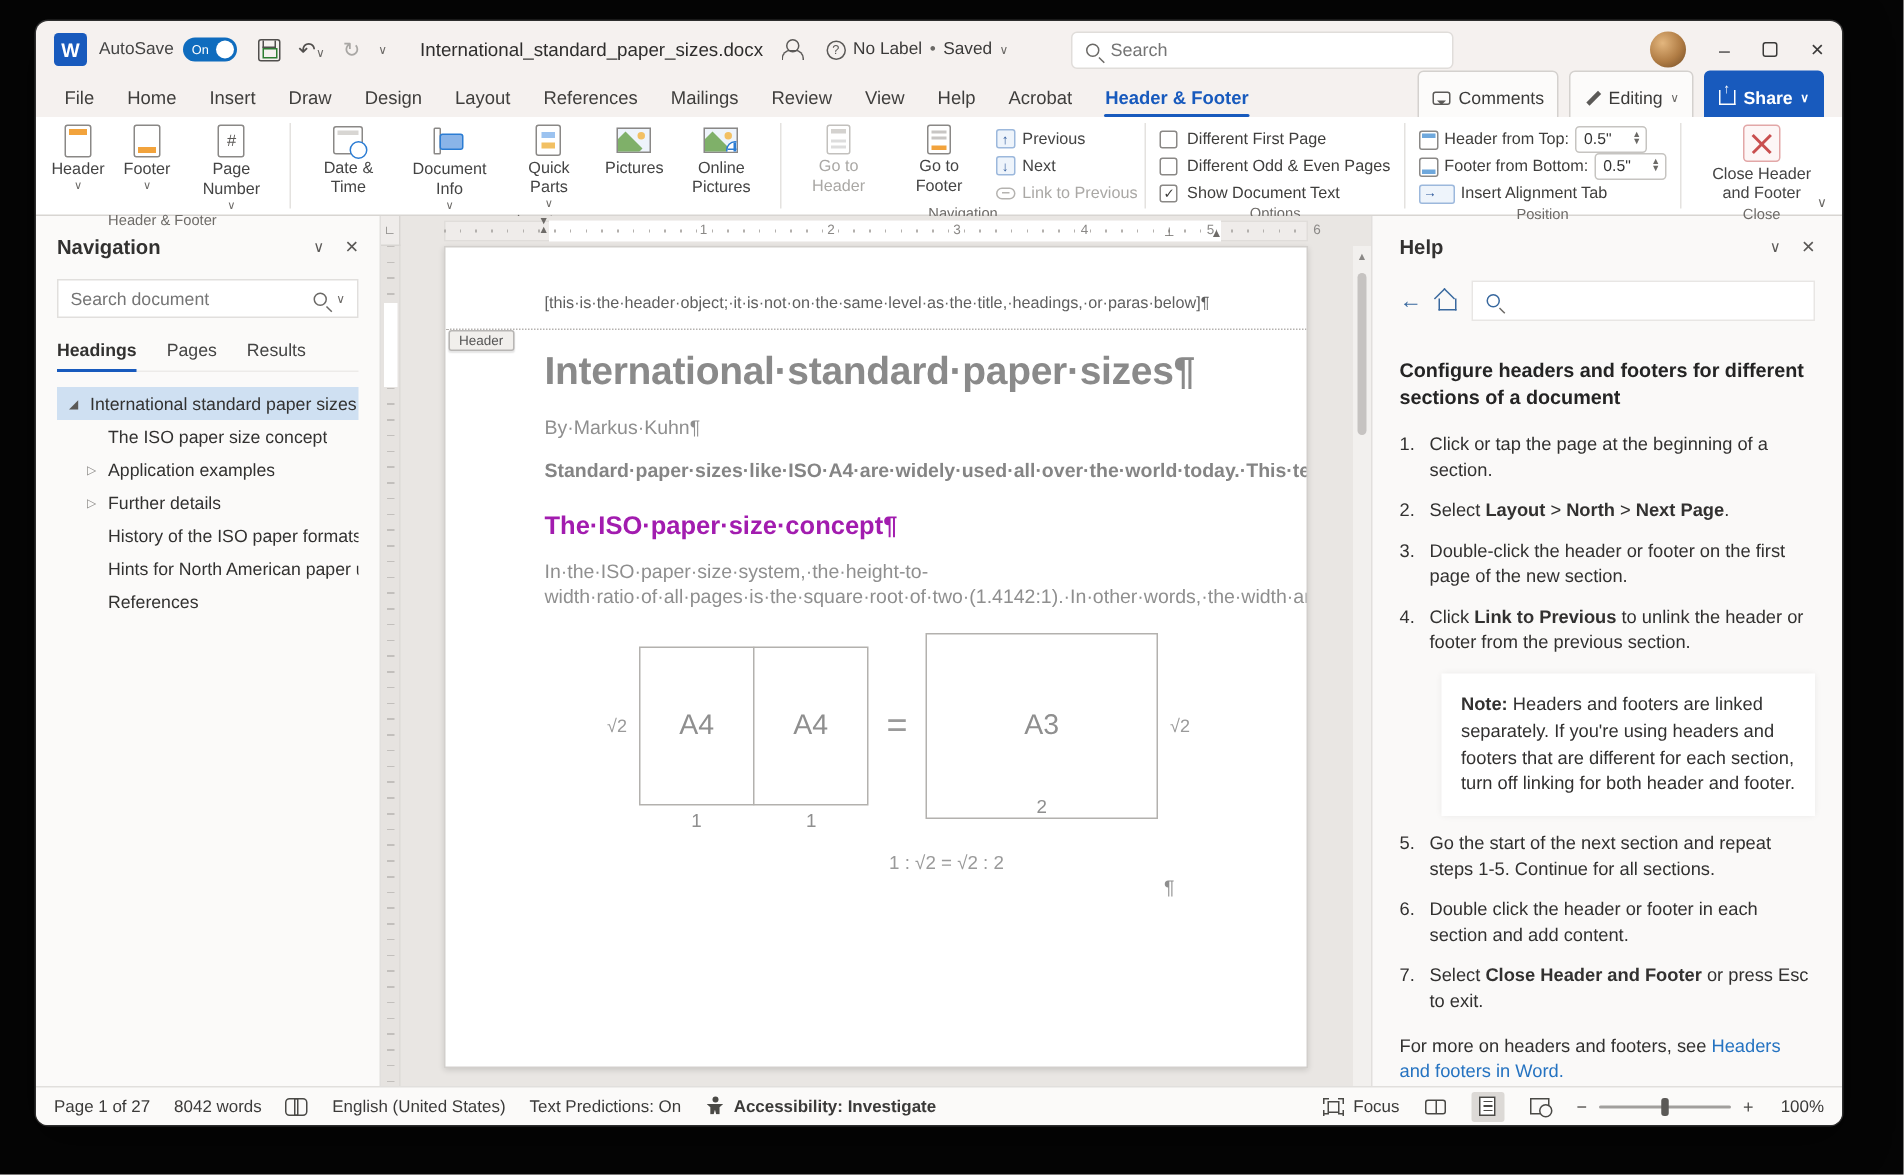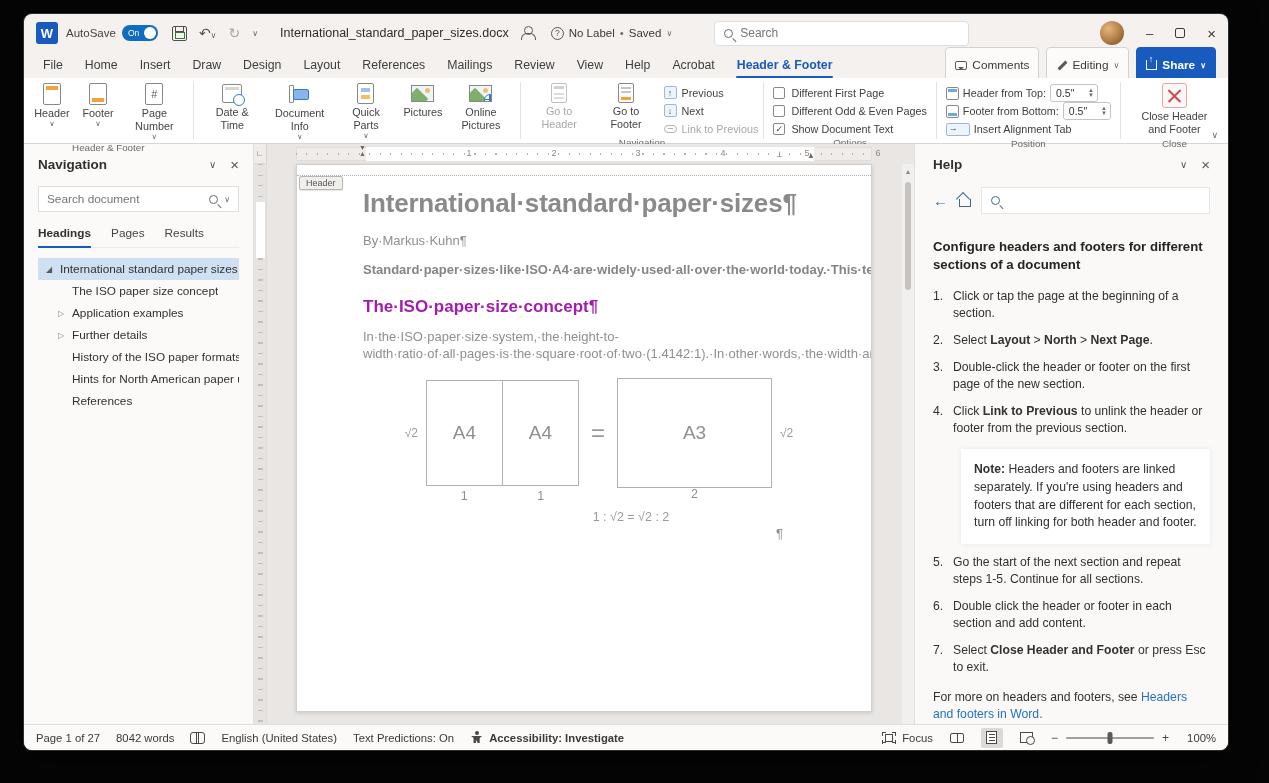--- a/index.html
+++ b/index.html
@@ -166,21 +166,21 @@
   .doc-h1{font-size:26px;font-weight:700;color:#8a8a8a;margin-top:12px;letter-spacing:-0.2px;}
   .doc-by{font-size:13px;margin-top:14px;}
   .doc-intro{font-size:13px;font-weight:700;margin-top:14px;line-height:1.3;color:#858585;}
   .doc-h2{font-size:17px;font-weight:700;margin-top:18px;color:#a21caf;}
   .doc-body{font-size:13px;margin-top:12px;line-height:1.28;}
   .fig{display:flex;align-items:center;justify-content:center;margin-top:16px;gap:8px;}
   .fig .rad{font-size:12px;color:#9a9a9a;}
   .pair{display:flex;position:relative;}
   .cellA4{width:77px;height:106px;border:1px solid #b3b1ae;display:flex;align-items:center;justify-content:center;font-size:19px;color:#8f8f8f;background:#fff;}
   .cellA4+.cellA4{margin-left:-1px;}
-  .cellA3{width:155px;height:110px;border:1px solid #b3b1ae;display:flex;align-items:center;justify-content:center;font-size:19px;color:#8f8f8f;background:#fff;}
+  .cellA3{width:155px;height:124px;border:1px solid #b3b1ae;display:flex;align-items:center;justify-content:center;font-size:19px;color:#8f8f8f;background:#fff;}
   .nums{position:absolute;top:109px;left:0;right:0;display:flex;justify-content:space-around;font-size:12.5px;color:#8f8f8f;}
   .fig-eq{font-size:24px;color:#9a9a9a;margin:0 4px;}
   .fig-caption{text-align:center;margin-top:22px;padding-left:64px;font-size:12.5px;color:#9a9a9a;}
   .pilcrow-line{text-align:right;padding-right:52px;margin-top:2px;font-size:13px;color:#8f8f8f;}
 
   
   .helppane{width:314px;background:#faf9f8;border-left:1px solid #e1dfdd;display:flex;flex-direction:column;padding:12px 18px 0;flex:none;overflow:hidden;font-size:12.2px;color:#323130;}
   .help-toolbar{display:flex;align-items:center;gap:10px;margin-top:14px;}
   .h-back{font-size:15px;color:#38689e;}
   .h-home{width:13px;height:12px;position:relative;display:inline-block;}
@@ -527,20 +527,21 @@
       <div class="vruler">
           <div class="vr-ticks"></div>
           <div class="vr-white"></div>
         </div>
       <div class="docscroll">
           <span class="up">▲</span>
           <span class="thumb"></span>
         </div>
 
       <div class="page">
+        <div class="hdr-text">[this·is·the·header·object;·it·is·not·on·the·same·level·as·the·title,·headings,·or·paras·below]¶</div>
         <div class="hdr-line">
           <span class="hdr-chip">Header</span>
         </div>
         <div class="pg-content">
           <div class="doc-h1">International·standard·paper·sizes¶</div>
           <div class="doc-by">By·Markus·Kuhn¶</div>
           <div class="doc-intro">Standard·paper·sizes·like·ISO·A4·are·widely·used·all·over·the·world·today.·This·text·explains·the·ISO·216·paper·size·system·and·the·ideas·behind·its·design.¶</div>
           <div class="doc-h2">The·ISO·paper·size·concept¶</div>
           <div class="doc-body">In·the·ISO·paper·size·system,·the·height-to-width·ratio·of·all·pages·is·the·square·root·of·two·(1.4142:1).·In·other·words,·the·width·and·the·height·of·a·page·relate·to·each·other·like·the·side·and·the·diagonal·of·a·square.·This·aspect·ratio·is·especially·convenient·for·a·paper·size.·If·you·put·two·such·pages·next·to·each·other,·or·equivalently·cut·one·parallel·to·its·shorter·side·into·two·equal·pieces,·then·the·resulting·page·will·have·again·the·same·width/height·ratio.¶</div>
           <div class="fig">

